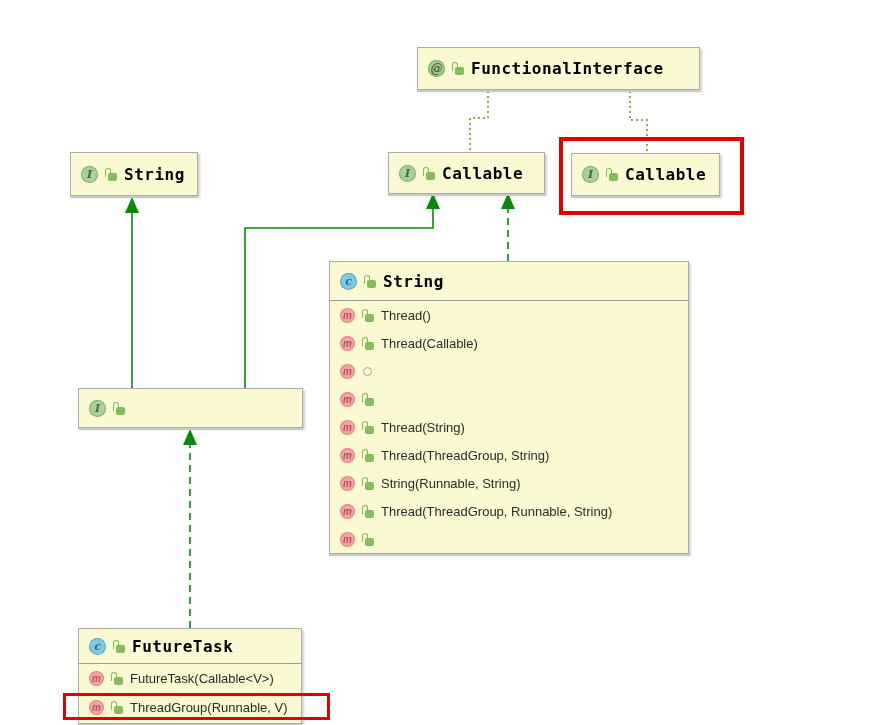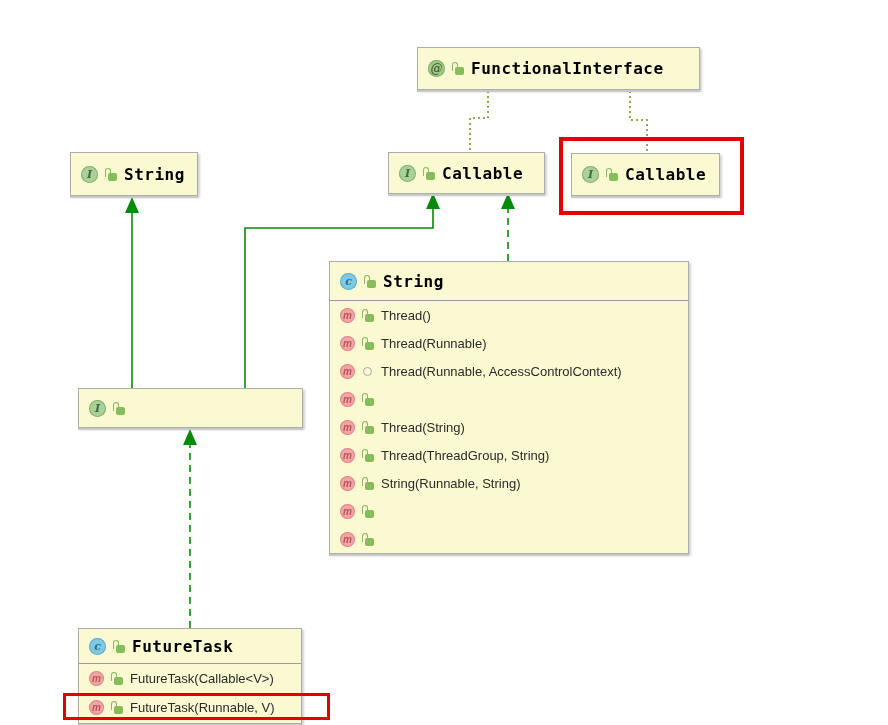--- a/index.html
+++ b/index.html
@@ -151,30 +151,29 @@
           </span>
         <span class="mlabel">Thread()</span>
       </div>
       <div class="row">
         <span class="circ method">
             <i>m</i>
           </span>
         <span class="vis public">
             <span class="lock"></span>
           </span>
-        <span class="mlabel">Thread(Runnable)</span>
+        <span class="mlabel">Thread(Callable)</span>
       </div>
       <div class="row">
         <span class="circ method">
             <i>m</i>
           </span>
         <span class="vis package">
             <span class="dot"></span>
           </span>
-        <span class="mlabel">Thread(Runnable, AccessControlContext)</span>
       </div>
       <div class="row">
         <span class="circ method">
             <i>m</i>
           </span>
         <span class="vis public">
             <span class="lock"></span>
           </span>
       </div>
       <div class="row">
@@ -204,20 +203,21 @@
           </span>
         <span class="mlabel">String(Runnable, String)</span>
       </div>
       <div class="row">
         <span class="circ method">
             <i>m</i>
           </span>
         <span class="vis public">
             <span class="lock"></span>
           </span>
+        <span class="mlabel">Thread(ThreadGroup, Runnable, String)</span>
       </div>
       <div class="row">
         <span class="circ method">
             <i>m</i>
           </span>
         <span class="vis public">
             <span class="lock"></span>
           </span>
       </div>
     </div>
@@ -250,21 +250,21 @@
           </span>
         <span class="mlabel">FutureTask(Callable&lt;V&gt;)</span>
       </div>
       <div class="row">
         <span class="circ method">
             <i>m</i>
           </span>
         <span class="vis public">
             <span class="lock"></span>
           </span>
-        <span class="mlabel">FutureTask(Runnable, V)</span>
+        <span class="mlabel">ThreadGroup(Runnable, V)</span>
       </div>
     </div>
   </div>
 
   <div class="red-rect" id="hl-callable"></div>
   <div class="red-rect" id="hl-futuretask-row"></div>
 
 </div>
 
 </body></html>

